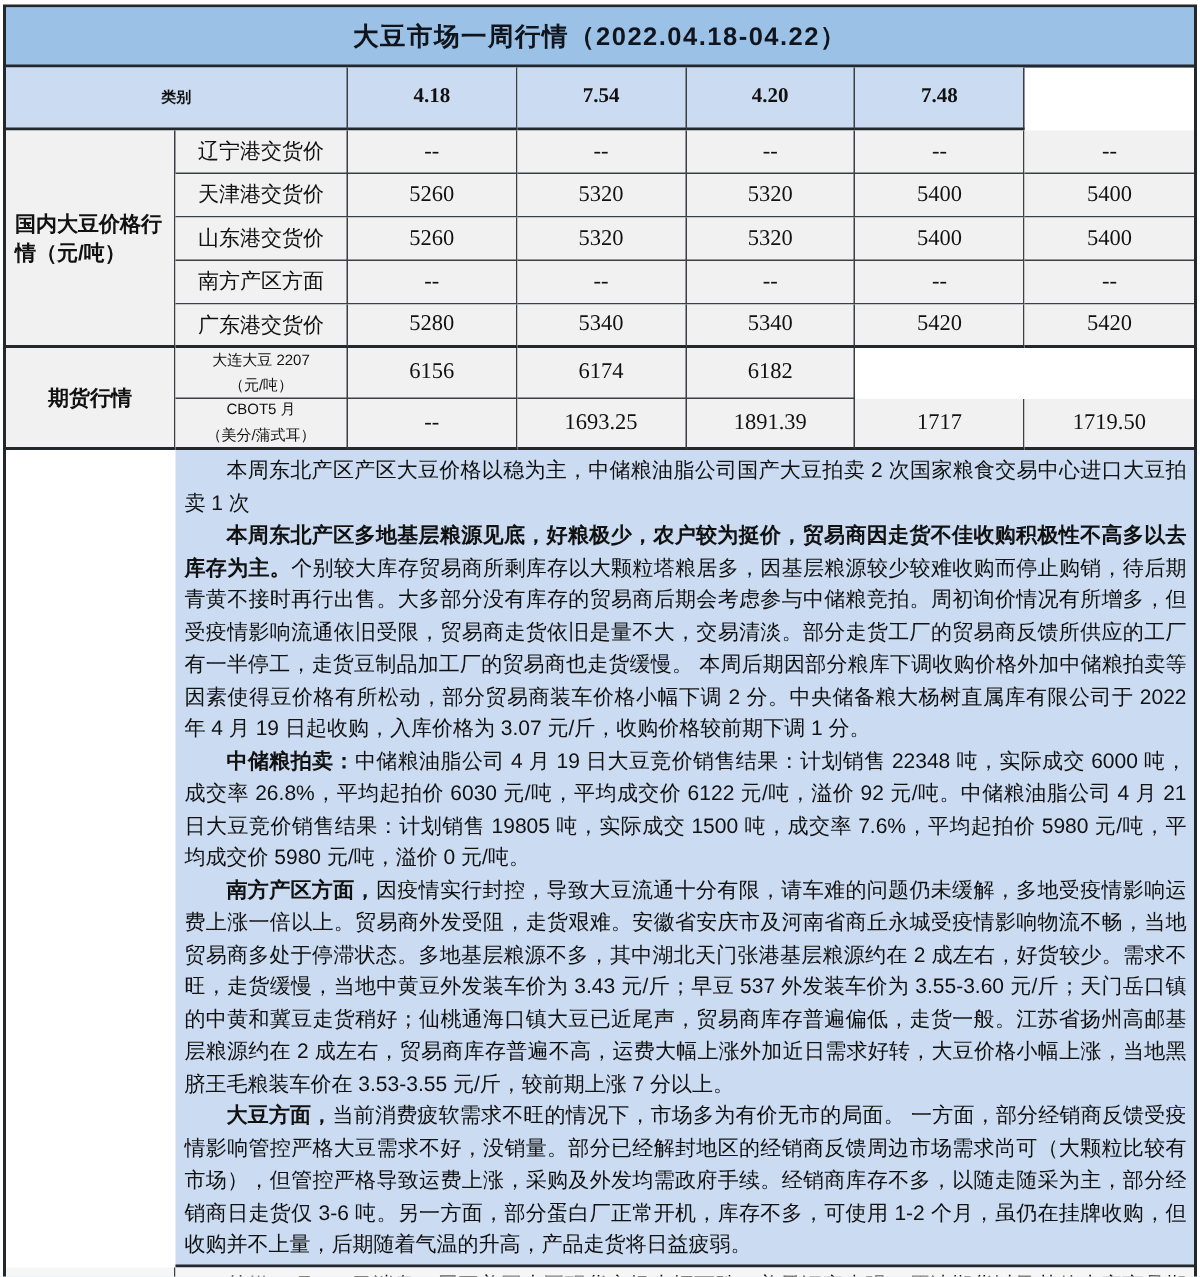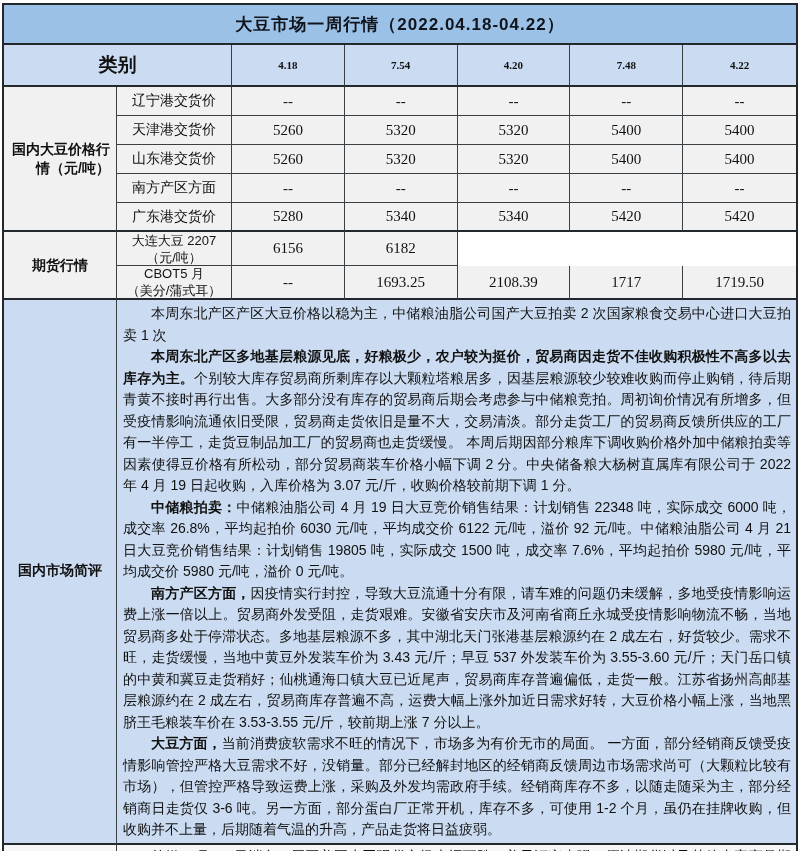--- a/index.html
+++ b/index.html
@@ -10,33 +10,33 @@
     border:2px solid #23282d;
     display:grid;
     grid-template-columns:113px 115px repeat(5,1fr);
     grid-template-rows:40px 42px repeat(5,29px) 34px 34px auto 55px 25px;
   }
   .c{
     box-sizing:border-box;
     border-right:1px solid #3a3f44;
     border-bottom:1px solid #3a3f44;
     display:flex;align-items:center;justify-content:center;
-    text-align:right;overflow:hidden;
+    text-align:left;overflow:hidden;
   }
   .noR{border-right:none;}
   .thickB{border-bottom:2px solid #23282d;}
   .title{
     grid-column:1/8;background:#9BC2E6;
     font-size:17px;font-weight:bold;letter-spacing:1px;color:#10141c;
   }
-  .hdr{background:#CBDCF2;font-weight:bold;font-size:19px;}
-  .datecell{font-family:"Liberation Serif","DejaVu Serif",serif;font-size:11px;}
+  .hdr{background:#CBDCF2;font-weight:bold;font-size:10px;}
+  .datecell{font-family:"Liberation Serif","DejaVu Serif",serif;font-size:14px;}
   .grayc{background:#F1F1F1;font-size:14px;}
   .lblmain{background:#F1F1F1;font-weight:bold;font-size:14px;line-height:19px;padding:0 6px;}
-  .sub{background:#F1F1F1;font-size:13px;line-height:17px;flex-direction:column;}
+  .sub{background:#F1F1F1;font-size:10px;line-height:17px;flex-direction:column;}
   .val{background:#F1F1F1;font-family:"Liberation Serif","DejaVu Serif",serif;font-size:15px;}
   .bluec{background:#CBDCF2;}
   .whitec{background:#F6F6F6;}
   .bodytxt{
     display:block;text-align:justify;
     font-size:14px;line-height:21.5px;
     padding:3px 5px 2px 6px;
   }
   .bodytxt p{margin:0;text-indent:2em;}
   .bodytxt b{font-weight:bold;}
@@ -49,21 +49,20 @@
 <div class="wrap">
   <div class="tbl">
 
     <div class="c title thickB noR">大豆市场一周行情（2022.04.18-04.22）</div>
 
     <div class="c hdr thickB" style="grid-column:1/3">类别</div>
     <div class="c hdr datecell thickB">4.18</div>
     <div class="c hdr datecell thickB">7.54</div>
     <div class="c hdr datecell thickB">4.20</div>
     <div class="c hdr datecell thickB">7.48</div>
-    <div class="c hdr datecell thickB noR">4.22</div>
 
     <div class="c grayc" style="grid-row:3;grid-column:2">辽宁港交货价</div>
 
     <div class="c lblmain thickB" style="grid-row:3/8;grid-column:1">国内大豆价格行情（元/吨）</div>
     <div class="c val" style="grid-row:3">--</div>
     <div class="c val" style="grid-row:3">--</div>
     <div class="c val" style="grid-row:3">--</div>
     <div class="c val" style="grid-row:3">--</div>
     <div class="c val noR" style="grid-row:3">--</div>
 
@@ -95,33 +94,33 @@
     <div class="c val thickB" style="grid-row:7">5420</div>
     <div class="c val thickB noR" style="grid-row:7">5420</div>
 
     <div class="c lblmain thickB" style="grid-row:8/10;grid-column:1">期货行情</div>
 
     <div class="c sub" style="grid-row:8;grid-column:2">
       <div>大连大豆 2207</div>
       <div>（元/吨）</div>
     </div>
     <div class="c val" style="grid-row:8">6156</div>
+    <div class="c val" style="grid-row:8">6174</div>
     <div class="c val" style="grid-row:8">6182</div>
 
     <div class="c sub thickB" style="grid-row:9;grid-column:2">
       <div>CBOT5 月</div>
       <div>（美分/蒲式耳）</div>
     </div>
     <div class="c val thickB" style="grid-row:9">--</div>
     <div class="c val thickB" style="grid-row:9">1693.25</div>
-    <div class="c val thickB" style="grid-row:9">2108.39</div>
+    <div class="c val thickB" style="grid-row:9">1891.39</div>
     <div class="c val thickB" style="grid-row:9">1717</div>
     <div class="c val thickB noR" style="grid-row:9">1719.50</div>
 
-    <div class="c bluec lblside thickB" style="grid-row:10;grid-column:1">国内市场简评</div>
     <div class="c bluec bodytxt thickB noR" style="grid-row:10;grid-column:2/8;display:block">
       <p><b></b><span>本周东北产区产区大豆价格以稳为主，中储粮油脂公司国产大豆拍卖 2 次国家粮食交易中心进口大豆拍卖 1 次</span></p>
       <p><b>本周东北产区多地基层粮源见底，好粮极少，农户较为挺价，贸易商因走货不佳收购积极性不高多以去库存为主。</b><span>个别较大库存贸易商所剩库存以大颗粒塔粮居多，因基层粮源较少较难收购而停止购销，待后期青黄不接时再行出售。大多部分没有库存的贸易商后期会考虑参与中储粮竞拍。周初询价情况有所增多，但受疫情影响流通依旧受限，贸易商走货依旧是量不大，交易清淡。部分走货工厂的贸易商反馈所供应的工厂有一半停工，走货豆制品加工厂的贸易商也走货缓慢。 本周后期因部分粮库下调收购价格外加中储粮拍卖等因素使得豆价格有所松动，部分贸易商装车价格小幅下调 2 分。中央储备粮大杨树直属库有限公司于 2022 年 4 月 19 日起收购，入库价格为 3.07 元/斤，收购价格较前期下调 1 分。</span></p>
       <p><b>中储粮拍卖：</b><span>中储粮油脂公司 4 月 19 日大豆竞价销售结果：计划销售 22348 吨，实际成交 6000 吨，成交率 26.8%，平均起拍价 6030 元/吨，平均成交价 6122 元/吨，溢价 92 元/吨。中储粮油脂公司 4 月 21 日大豆竞价销售结果：计划销售 19805 吨，实际成交 1500 吨，成交率 7.6%，平均起拍价 5980 元/吨，平均成交价 5980 元/吨，溢价 0 元/吨。</span></p>
       <p><b>南方产区方面，</b><span>因疫情实行封控，导致大豆流通十分有限，请车难的问题仍未缓解，多地受疫情影响运费上涨一倍以上。贸易商外发受阻，走货艰难。安徽省安庆市及河南省商丘永城受疫情影响物流不畅，当地贸易商多处于停滞状态。多地基层粮源不多，其中湖北天门张港基层粮源约在 2 成左右，好货较少。需求不旺，走货缓慢，当地中黄豆外发装车价为 3.43 元/斤；早豆 537 外发装车价为 3.55-3.60 元/斤；天门岳口镇的中黄和冀豆走货稍好；仙桃通海口镇大豆已近尾声，贸易商库存普遍偏低，走货一般。江苏省扬州高邮基层粮源约在 2 成左右，贸易商库存普遍不高，运费大幅上涨外加近日需求好转，大豆价格小幅上涨，当地黑脐王毛粮装车价在 3.53-3.55 元/斤，较前期上涨 7 分以上。</span></p>
       <p><b>大豆方面，</b><span>当前消费疲软需求不旺的情况下，市场多为有价无市的局面。 一方面，部分经销商反馈受疫情影响管控严格大豆需求不好，没销量。部分已经解封地区的经销商反馈周边市场需求尚可（大颗粒比较有市场），但管控严格导致运费上涨，采购及外发均需政府手续。经销商库存不多，以随走随采为主，部分经销商日走货仅 3-6 吨。另一方面，部分蛋白厂正常开机，库存不多，可使用 1-2 个月，虽仍在挂牌收购，但收购并不上量，后期随着气温的升高，产品走货将日益疲弱。</span></p>
     </div>
 
     <div class="c whitec lblside thickB" style="grid-row:11;grid-column:1">快讯</div>
     <div class="c whitec bodytxt newstxt thickB noR" style="grid-row:11;grid-column:2/8;display:block">

